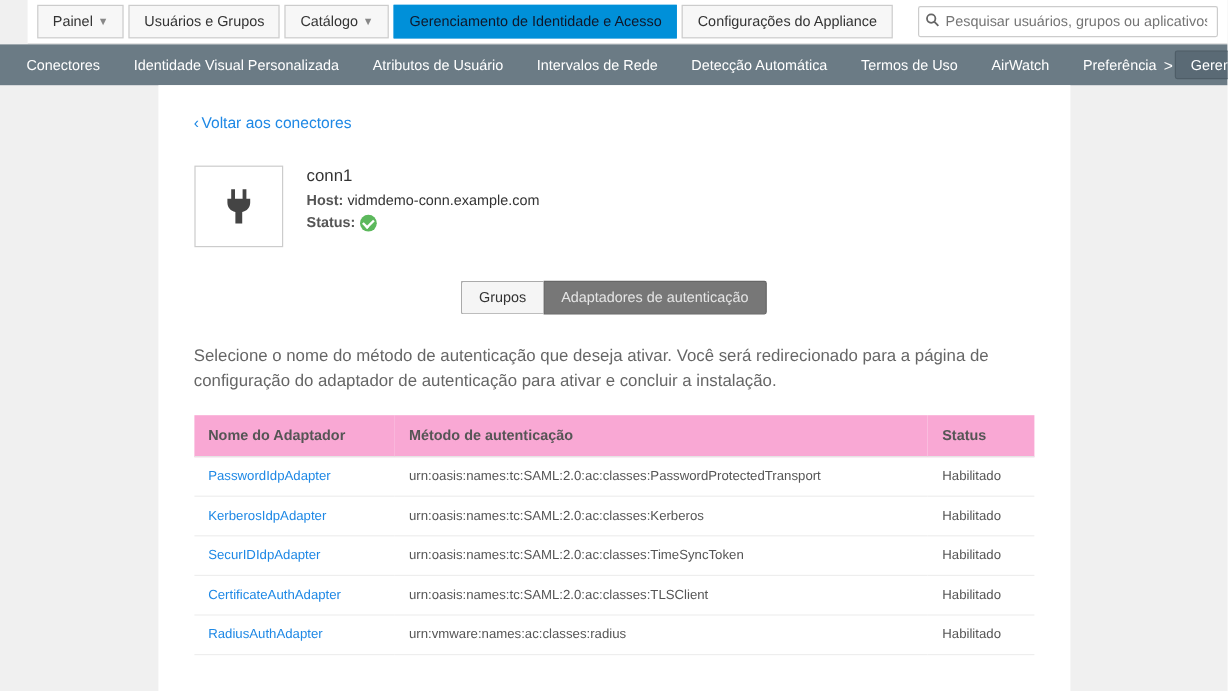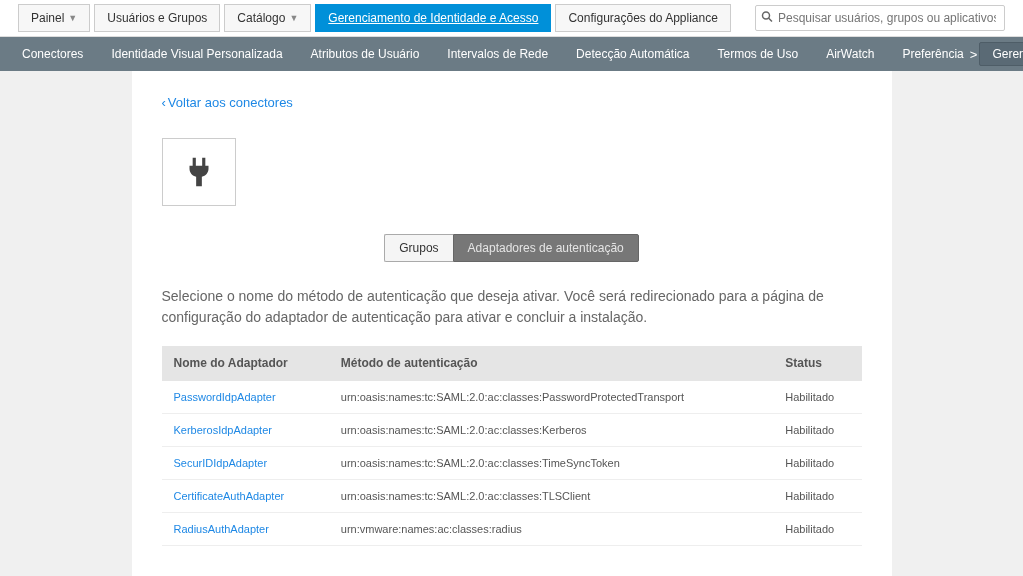--- a/index.html
+++ b/index.html
@@ -2,39 +2,39 @@
 <html><head>
   <meta charset="utf-8">
   <style>
     * { box-sizing: border-box; margin: 0; padding: 0; }
     body { font-family: Arial, sans-serif; background: #f0f0f0; font-size: 13px; color: #333; }
     
     .top-bar {
       display: flex;
       align-items: center;
       background: #fff;
-      padding: 4px 18px;
+      padding: 4px 8px;
       border-bottom: 1px solid #ddd;
+      margin-left: 23px;
     }
     .top-nav-item {
       padding: 6px 12px;
       background: #f7f7f7;
       border: 1px solid #ccc;
       margin-right: 4px;
       font-size: 12px;
       cursor: pointer;
       display: flex;
       align-items: center;
       gap: 4px;
     }
     .top-nav-item.active {
       background: #0090d9;
-      color: #ffffff;
+      color: #0f172a;
       border-color: #0090d9;
-      text-decoration: underline;
     }
     .dropdown-arrow {
       font-size: 9px;
       color: #888;
     }
     .search-box {
       margin-left: auto;
       position: relative;
     }
     .search-input {
@@ -175,21 +175,21 @@
     .tab-btn:last-child { border-radius: 0 2px 2px 0; }
     
     .instruction-text {
       font-size: 14px;
       color: #666;
       margin-bottom: 18px;
       line-height: 1.5;
     }
     
     .adapter-table { width: 100%; border-collapse: collapse; }
-    .adapter-table thead tr { background: #e5e5e5; }
+    .adapter-table thead tr { background: #f9a8d4; }
     .adapter-table th {
       text-align: left;
       padding: 10px 12px;
       font-size: 12px;
       font-weight: bold;
       color: #555;
       border-bottom: 1px solid #e5e5e5;
     }
     .adapter-table td {
       padding: 10px 12px;
@@ -253,20 +253,31 @@
       <span>‹</span>
       <span>Voltar aos conectores</span>
     </a>
 
     <div class="connector-header">
       <div class="connector-icon-box">
         <svg viewBox="0 0 24 24">
             <path d="M8 3v5H6v2c0 2.5 1.8 4.6 4.2 5V21h3.6v-6c2.4-.4 4.2-2.5 4.2-5V8h-2V3h-2v5h-4V3H8z"></path>
           </svg>
       </div>
+      <div class="connector-info">
+        <h2>conn1</h2>
+        <div class="meta-row">
+          <span class="meta-label">Host:</span>
+          <span>vidmdemo-conn.example.com</span>
+        </div>
+        <div class="meta-row">
+          <span class="meta-label">Status:</span>
+          <span class="status-check"></span>
+        </div>
+      </div>
     </div>
 
     <div class="tab-row">
       <div class="tab-btn">Grupos</div>
       <div class="tab-btn active">Adaptadores de autenticação</div>
     </div>
 
     <p class="instruction-text">Selecione o nome do método de autenticação que deseja ativar. Você será redirecionado para a página de configuração do adaptador de autenticação para ativar e concluir a instalação.</p>
 
     <table class="adapter-table">

